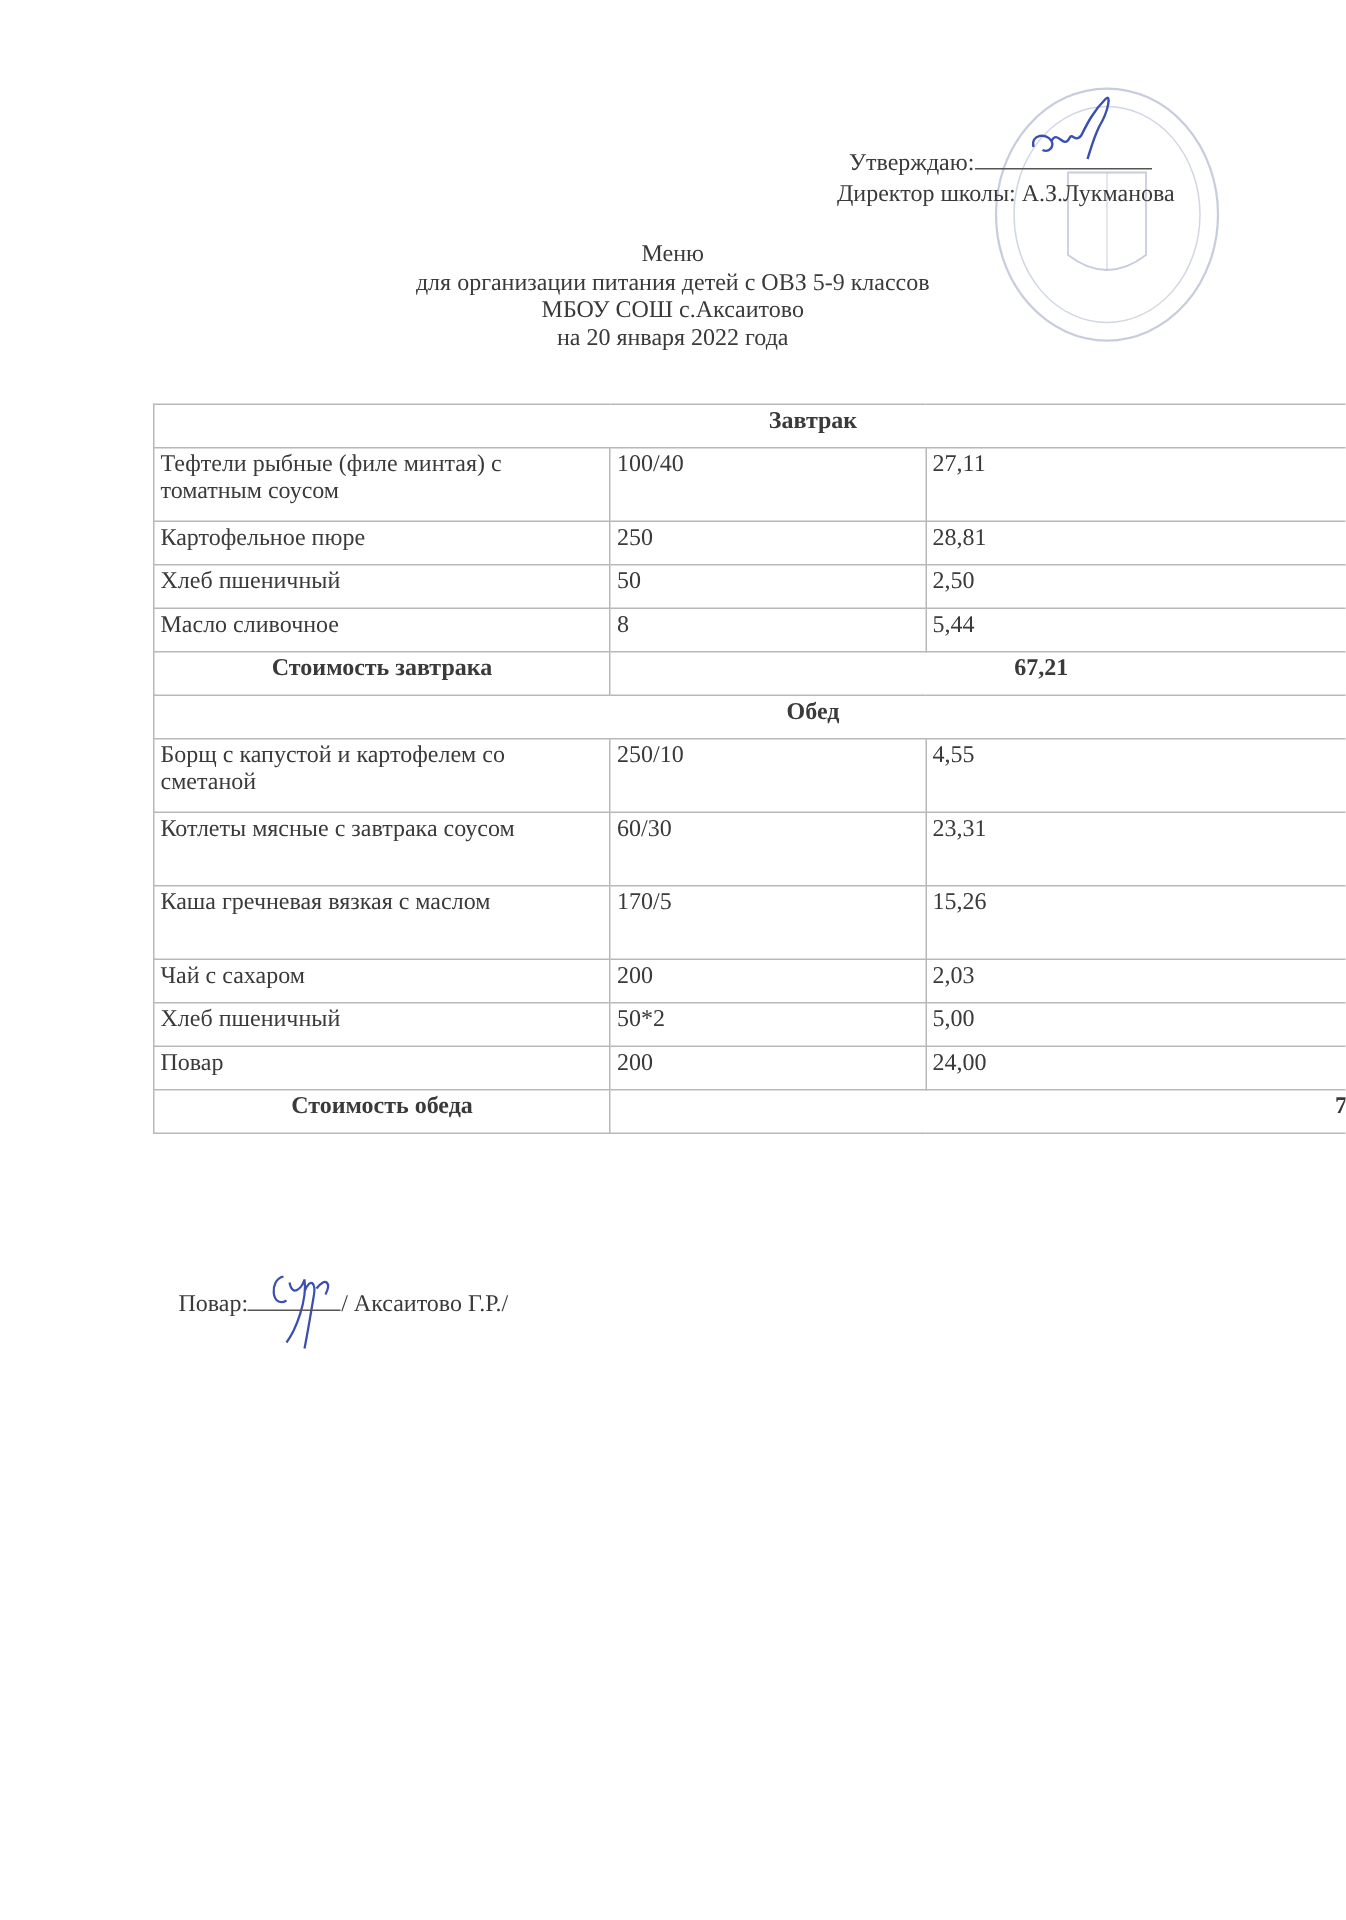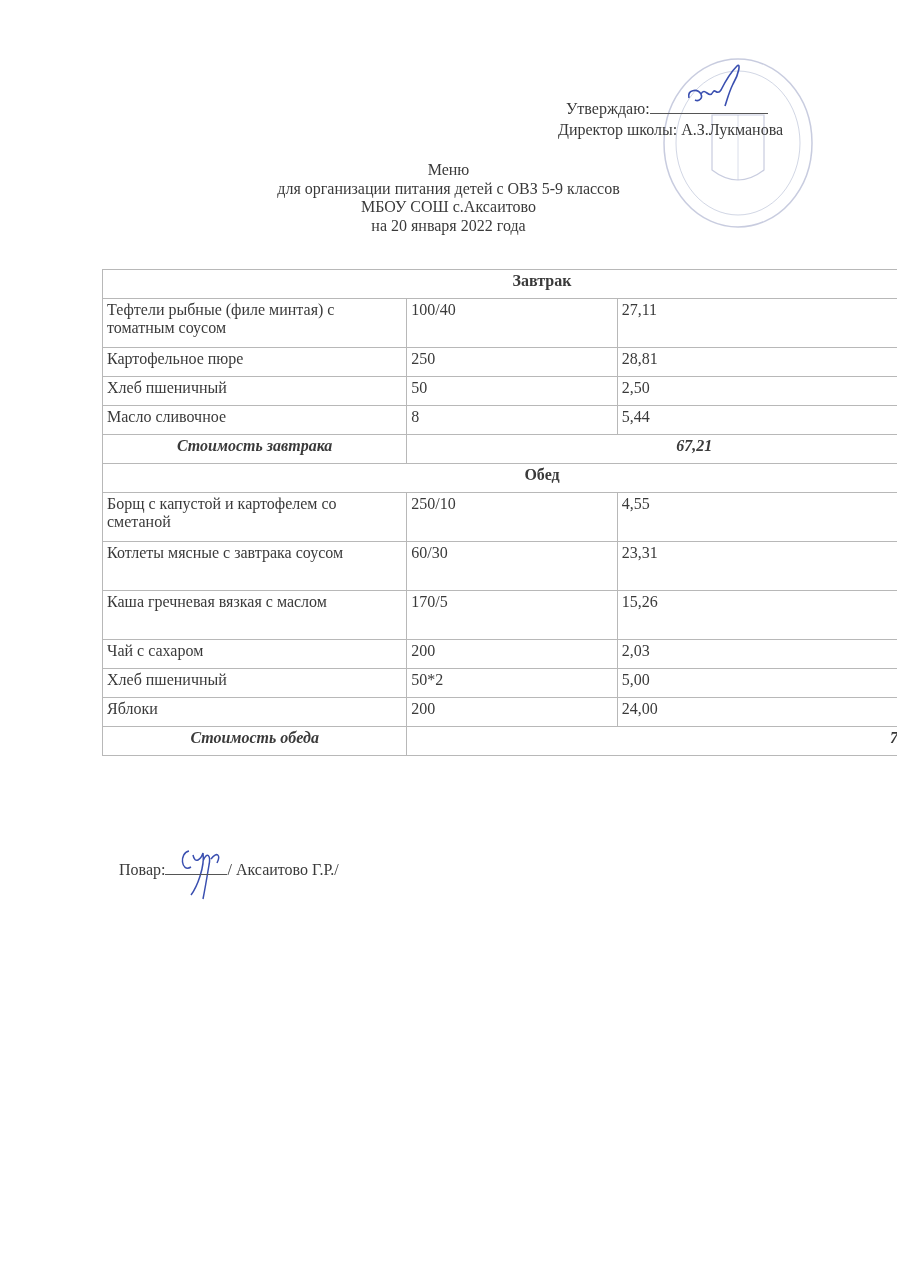--- a/index.html
+++ b/index.html
@@ -18,21 +18,21 @@
   table.menu {
     position:absolute; left:102px; top:269px; width:880px; border-collapse:collapse; font-size:16px;
   }
   table.menu td { border:1px solid #b8b8b8; padding:2px 4px; vertical-align:top; line-height:18px; }
   table.menu col.c1 { width:259px; }
   table.menu col.c2 { width:179px; }
   table.menu col.c3 { width:310px; }
   .sec td { text-align:center; font-weight:bold; height:24px; padding-top:5px; }
   .row1 td { height:24px; padding-top:6px; }
   .row2 td { height:44px; padding-top:6px; }
-  .tot td { font-weight:bold; height:24px; padding-top:5px;font-style:italic; }
+  .tot td { font-weight:bold; height:24px; padding-top:5px; }
   .tot td.lbl { text-align:center; }
   .tot td.val { text-align:center; }
   .tot td.val.right { text-align:right; padding-right:55px; }
   .cook { position:absolute; left:119px; top:861px; font-size:16px; }
   .cook .sigline { display:inline-block; width:62px; border-bottom:1px solid #555; height:12px; }
   .sig-cook { position:absolute; left:175px; top:843px; width:60px; height:60px; }
 </style>
 </head>
 <body>
 
@@ -116,21 +116,21 @@
       <td>Чай с сахаром</td>
       <td>200</td>
       <td>2,03</td>
     </tr>
     <tr class="row1">
       <td>Хлеб пшеничный</td>
       <td>50*2</td>
       <td>5,00</td>
     </tr>
     <tr class="row1">
-      <td>Яблоки</td>
+      <td>Повар</td>
       <td>200</td>
       <td>24,00</td>
     </tr>
     <tr class="tot">
       <td class="lbl">Стоимость обеда</td>
       <td colspan="2" class="val right">74,15</td>
     </tr>
   </tbody>
 </table>
 

